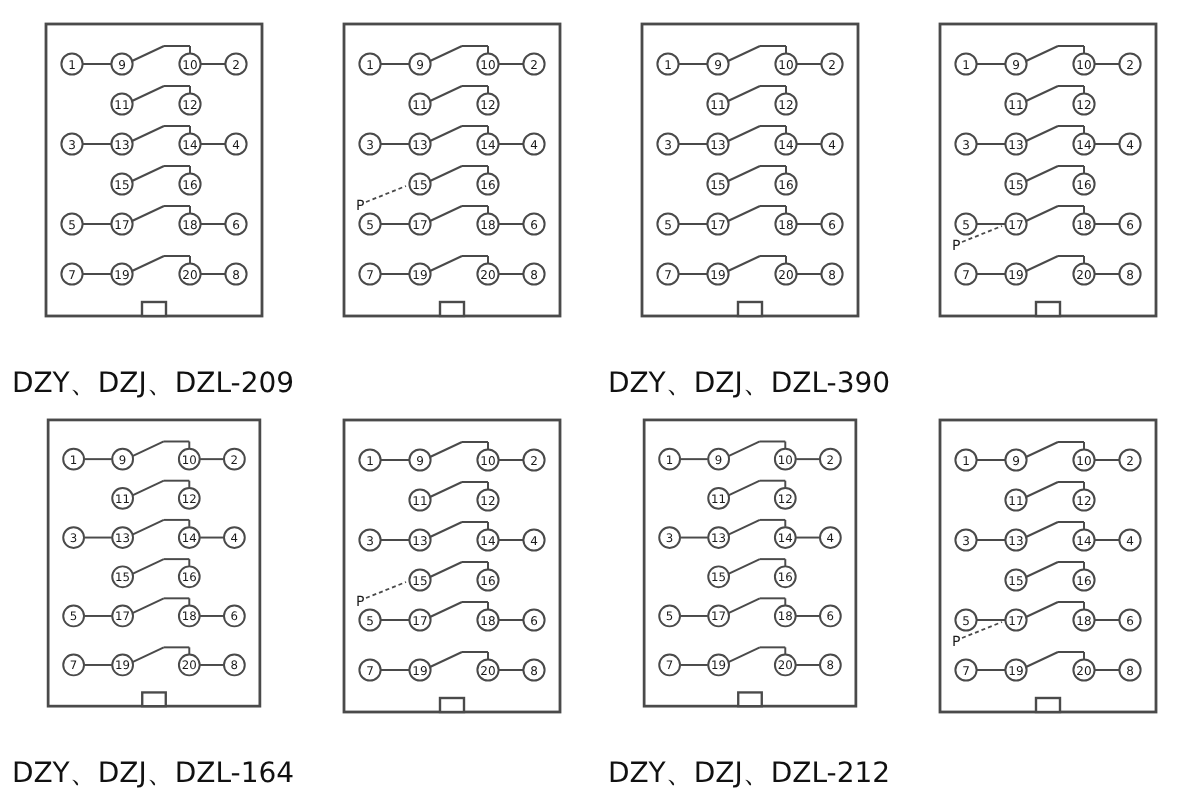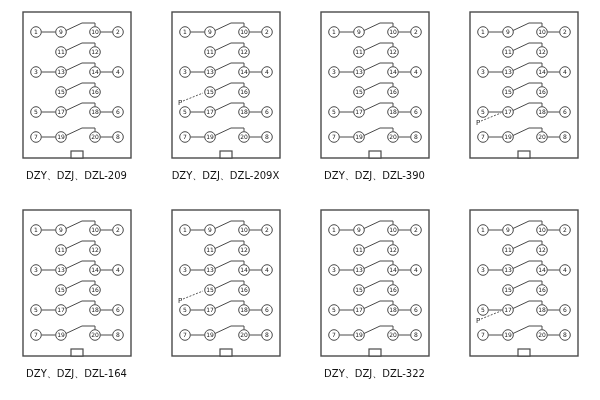--- a/index.html
+++ b/index.html
@@ -1,21 +1,21 @@
 <!DOCTYPE html>
 <html><head>
 <meta charset="utf-8">
 <style>
   html,body{margin:0;padding:0;background:#ffffff;}
   body{width:600px;height:400px;font-family:"DejaVu Sans","Liberation Sans",sans-serif;}
   .page{width:600px;height:400px;box-sizing:border-box;padding-top:10px;overflow:hidden;}
   #grid{display:grid;grid-template-columns:repeat(4,149px);grid-template-rows:198px 188px;justify-content:center;}
   figure.cell{margin:0;display:flex;flex-direction:column;align-items:center;}
   svg{display:block;}
-  .label{font-size:10px;color:#111;margin-top:7px;white-space:nowrap;}
+  .label{font-size:14px;color:#111;margin-top:21px;white-space:nowrap;}
 </style>
 </head>
 <body>
 
 <div class="page">
   <div id="grid">
       <figure class="cell">
         <svg width="112" height="152" viewBox="0 0 112 152">
           <rect x="2" y="2" width="108" height="146" fill="none" stroke="#4a4a4a" stroke-width="1.4"></rect>
           <line x1="20.5" y1="22" x2="34.5" y2="22" stroke="#4a4a4a" stroke-width="1"></line>
@@ -234,21 +234,20 @@
             <text x="74" y="129.3" text-anchor="middle" font-size="6" fill="#1a1a1a" font-family="DejaVu Sans, sans-serif">20</text>
           </g>
           <g>
             <circle cx="97" cy="127" r="5.3" fill="#fff" stroke="#4a4a4a" stroke-width="1"></circle>
             <text x="97" y="129.3" text-anchor="middle" font-size="6" fill="#1a1a1a" font-family="DejaVu Sans, sans-serif">8</text>
           </g>
           <rect x="50" y="141" width="12" height="7" fill="#fff" stroke="#4a4a4a" stroke-width="1.2"></rect>
           <text x="8" y="95" font-size="7" fill="#1a1a1a" font-family="DejaVu Sans, sans-serif">P</text>
           <line x1="13" y1="91" x2="33" y2="83" stroke="#4a4a4a" stroke-width="0.9" stroke-dasharray="2,1.5"></line>
         </svg>
-        <figcaption class="label">DZY、DZJ、DZL-209X</figcaption>
       </figure>
       <figure class="cell">
         <svg width="112" height="152" viewBox="0 0 112 152">
           <rect x="2" y="2" width="108" height="146" fill="none" stroke="#4a4a4a" stroke-width="1.4"></rect>
           <line x1="20.5" y1="22" x2="34.5" y2="22" stroke="#4a4a4a" stroke-width="1"></line>
           <line x1="79.5" y1="22" x2="91.5" y2="22" stroke="#4a4a4a" stroke-width="1"></line>
           <line x1="45" y1="20.5" x2="61" y2="13" stroke="#4a4a4a" stroke-width="1"></line>
           <line x1="61" y1="13" x2="74" y2="13" stroke="#4a4a4a" stroke-width="1"></line>
           <line x1="74" y1="13" x2="74" y2="16.5" stroke="#4a4a4a" stroke-width="1"></line>
           <g>
@@ -801,21 +800,21 @@
           <g>
             <circle cx="74" cy="127" r="5.3" fill="#fff" stroke="#4a4a4a" stroke-width="1"></circle>
             <text x="74" y="129.3" text-anchor="middle" font-size="6" fill="#1a1a1a" font-family="DejaVu Sans, sans-serif">20</text>
           </g>
           <g>
             <circle cx="97" cy="127" r="5.3" fill="#fff" stroke="#4a4a4a" stroke-width="1"></circle>
             <text x="97" y="129.3" text-anchor="middle" font-size="6" fill="#1a1a1a" font-family="DejaVu Sans, sans-serif">8</text>
           </g>
           <rect x="50" y="141" width="12" height="7" fill="#fff" stroke="#4a4a4a" stroke-width="1.2"></rect>
         </svg>
-        <figcaption class="label">DZY、DZJ、DZL-322</figcaption>
+        <figcaption class="label">DZY、DZJ、DZL-212</figcaption>
       </figure>
       <figure class="cell">
         <svg width="112" height="152" viewBox="0 0 112 152">
           <rect x="2" y="2" width="108" height="146" fill="none" stroke="#4a4a4a" stroke-width="1.4"></rect>
           <line x1="20.5" y1="22" x2="34.5" y2="22" stroke="#4a4a4a" stroke-width="1"></line>
           <line x1="79.5" y1="22" x2="91.5" y2="22" stroke="#4a4a4a" stroke-width="1"></line>
           <line x1="45" y1="20.5" x2="61" y2="13" stroke="#4a4a4a" stroke-width="1"></line>
           <line x1="61" y1="13" x2="74" y2="13" stroke="#4a4a4a" stroke-width="1"></line>
           <line x1="74" y1="13" x2="74" y2="16.5" stroke="#4a4a4a" stroke-width="1"></line>
           <g>

